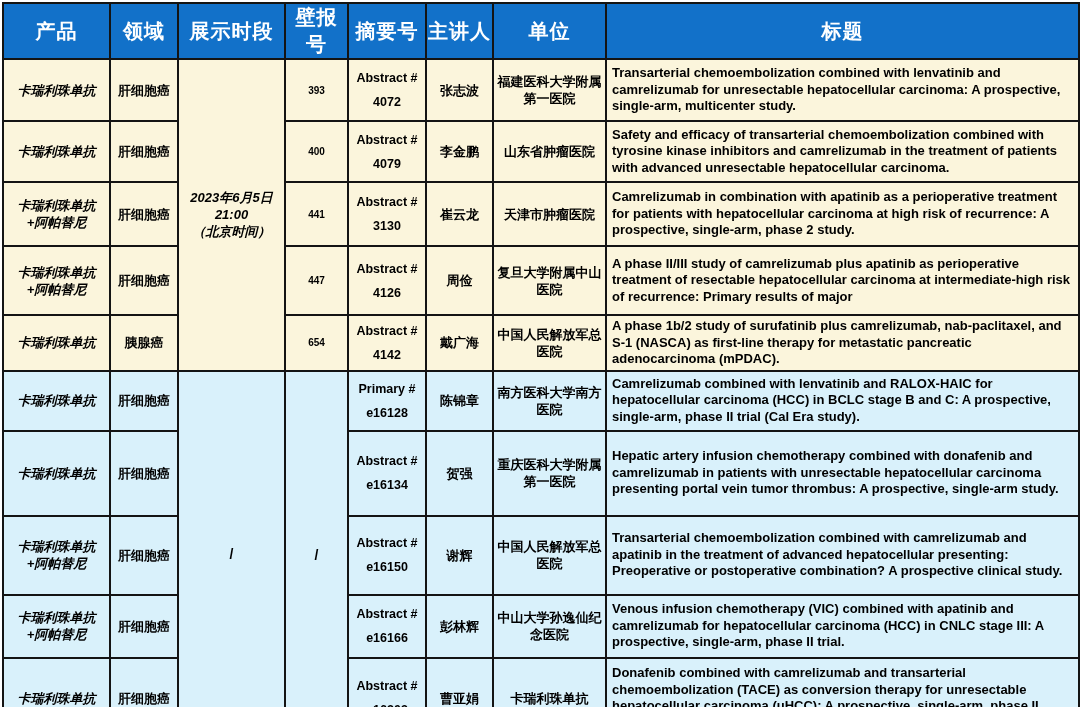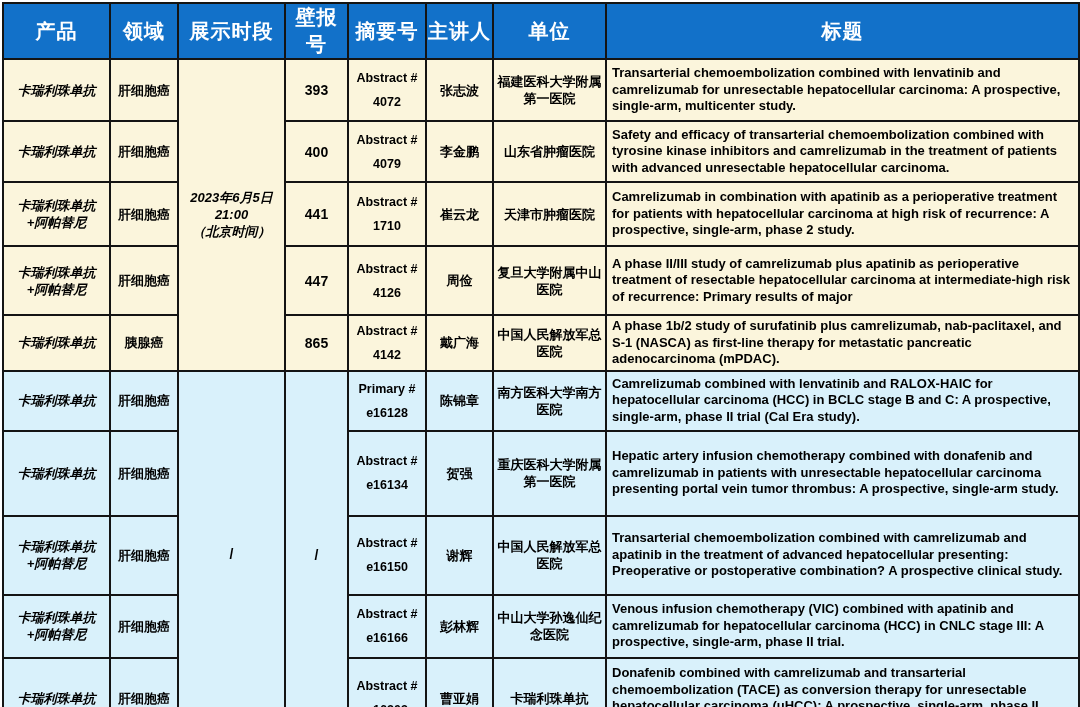--- a/index.html
+++ b/index.html
@@ -41,21 +41,21 @@
     color: var(--header-text);
     font-size: 20px;
     height: 24px;
     padding: 0;
     letter-spacing: 1px;
   }
   tbody.sec-a td { background: var(--section-top-bg); }
   tbody.sec-b td { background: var(--section-bottom-bg); }
   td.cn { font-size: 13px; line-height: 17px; }
   td.pre { white-space: pre-line; font-style: italic; }
-  td.num { font-size: 14px; }
+  td.num { font-size: 10px; }
   td.abs { font-size: 12.5px; line-height: 24px; }
   td.title {
     text-align: left;
     font-size: 13px;
     line-height: 16.5px;
     padding: 2px 4px 2px 5px;
   }
   td.slash { font-size: 14px; }
   
   tbody.sec-a tr:nth-child(1) { height: 62px; }
@@ -117,39 +117,39 @@
       <td class="abs">Abstract # 4079</td>
       <td class="cn">李金鹏</td>
       <td class="cn">山东省肿瘤医院</td>
       <td class="title">Safety and efficacy of transarterial chemoembolization combined with tyrosine kinase inhibitors and camrelizumab in the treatment of patients with advanced unresectable hepatocellular carcinoma.</td>
     </tr>
     <tr>
       <td class="cn pre">卡瑞利珠单抗
 +阿帕替尼</td>
       <td class="cn">肝细胞癌</td>
       <td class="num">441</td>
-      <td class="abs">Abstract # 1710</td>
+      <td class="abs">Abstract # 3130</td>
       <td class="cn">崔云龙</td>
       <td class="cn">天津市肿瘤医院</td>
       <td class="title">Camrelizumab in combination with apatinib as a perioperative treatment for patients with hepatocellular carcinoma at high risk of recurrence: A prospective, single-arm, phase 2 study.</td>
     </tr>
     <tr>
       <td class="cn pre">卡瑞利珠单抗
 +阿帕替尼</td>
       <td class="cn">肝细胞癌</td>
       <td class="num">447</td>
       <td class="abs">Abstract # 4126</td>
       <td class="cn">周俭</td>
       <td class="cn">复旦大学附属中山医院</td>
       <td class="title">A phase II/III study of camrelizumab plus apatinib as perioperative treatment of resectable hepatocellular carcinoma at intermediate-high risk of recurrence: Primary results of major</td>
     </tr>
     <tr>
       <td class="cn pre">卡瑞利珠单抗</td>
       <td class="cn">胰腺癌</td>
-      <td class="num">865</td>
+      <td class="num">654</td>
       <td class="abs">Abstract # 4142</td>
       <td class="cn">戴广海</td>
       <td class="cn">中国人民解放军总医院</td>
       <td class="title">A phase 1b/2 study of surufatinib plus camrelizumab, nab-paclitaxel, and S-1 (NASCA) as first-line therapy for metastatic pancreatic adenocarcinoma (mPDAC).</td>
     </tr>
   </tbody>
 
   <tbody class="sec-b">
     <tr>
       <td class="cn pre">卡瑞利珠单抗</td>

